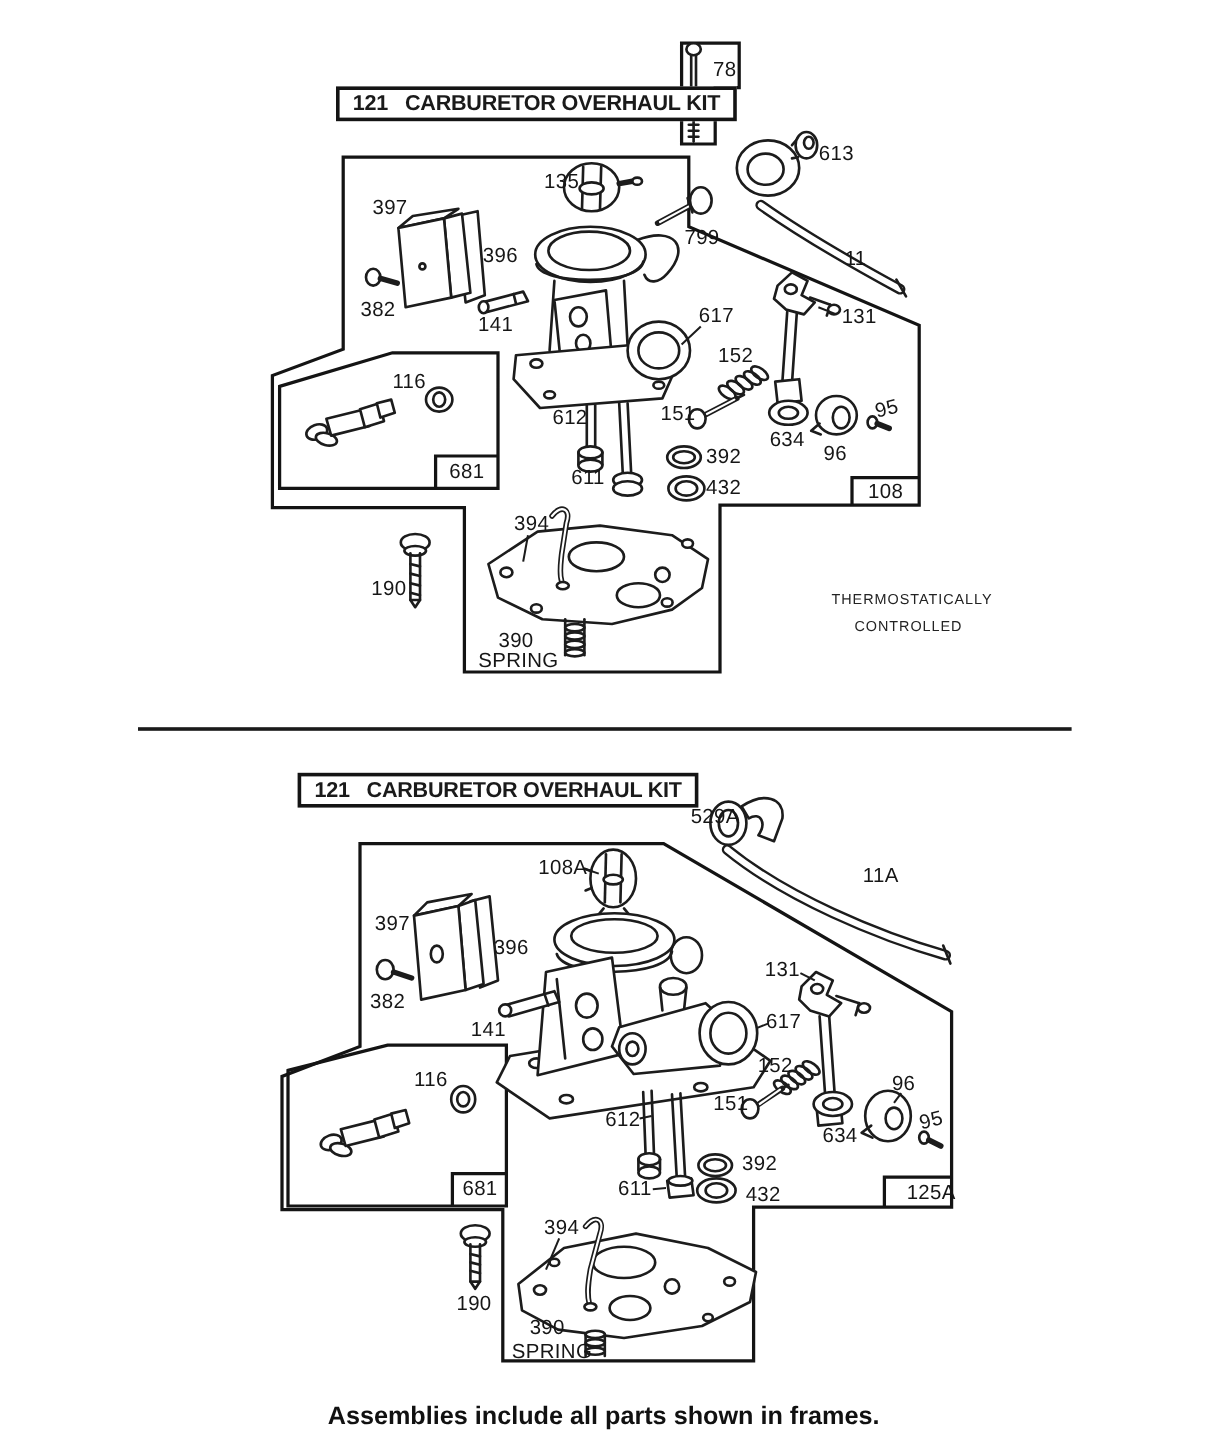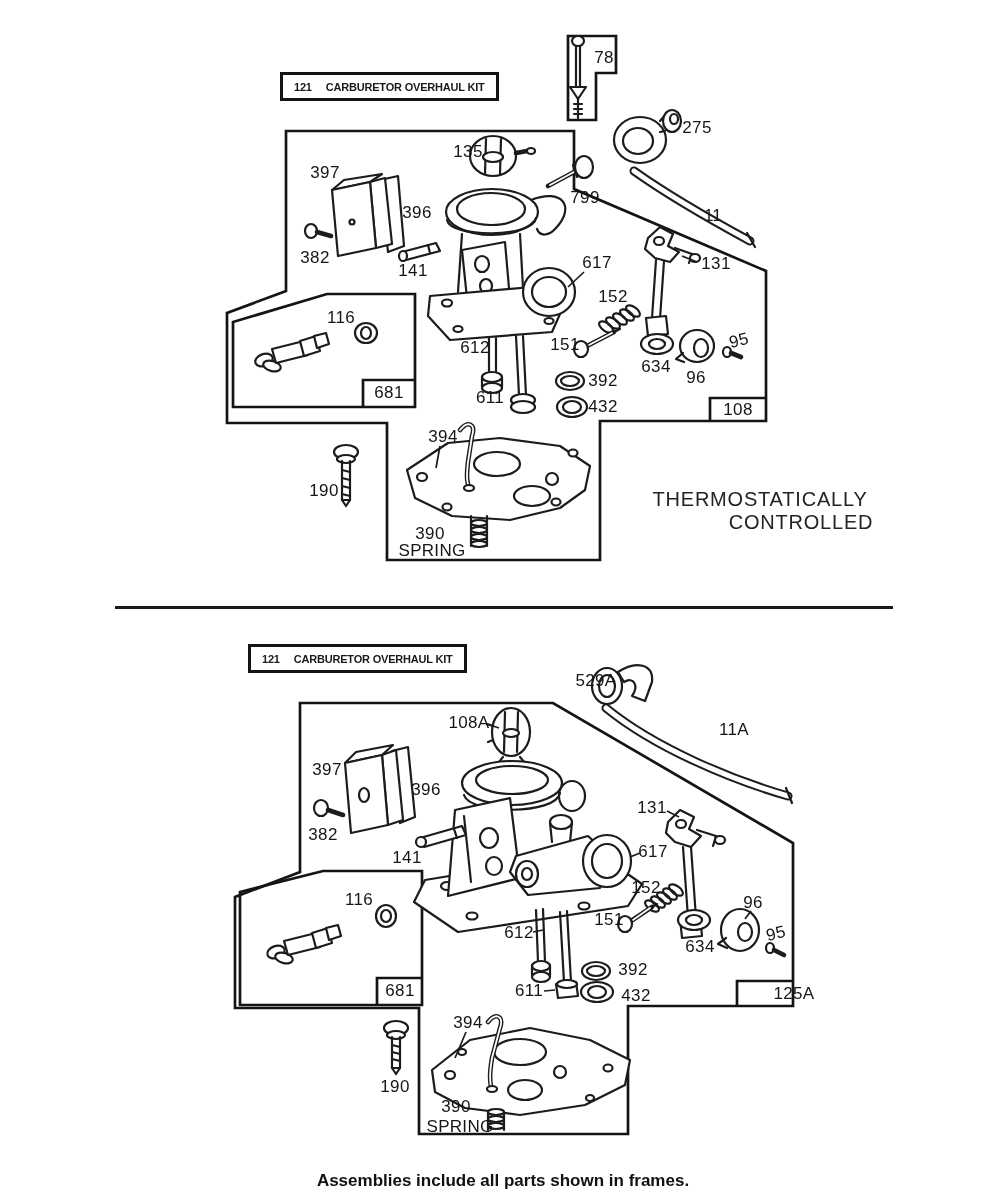--- a/index.html
+++ b/index.html
@@ -17,24 +17,24 @@
   svg .tw{fill:none;stroke:#ffffff;stroke-width:1.8;stroke-linecap:round;}
   svg .ld{fill:none;stroke:#1c1c1c;stroke-width:1.7;}
   .lbl{
     position:absolute;transform:translate(-50%,-50%);
     font-size:17px;letter-spacing:.3px;white-space:nowrap;color:#161616;
   }
   .lbl.rot{transform:translate(-50%,-50%) rotate(-14deg);}
   .titlebox{
     position:absolute;border:3px solid #141414;background:#fff;
     display:flex;align-items:center;gap:14px;padding:0 11px;
-    font-weight:bold;font-size:11px;letter-spacing:-0.2px;white-space:nowrap;
+    font-weight:bold;font-size:18px;letter-spacing:-0.2px;white-space:nowrap;
   }
-  .note{position:absolute;transform:translate(-50%,-50%);font-size:20px;letter-spacing:.8px;color:#232323;white-space:nowrap;}
-  .caption{position:absolute;transform:translate(-50%,-50%);font-weight:bold;font-size:17px;color:#111;white-space:nowrap;}
+  .note{position:absolute;transform:translate(-50%,-50%);font-size:12px;letter-spacing:.8px;color:#232323;white-space:nowrap;}
+  .caption{position:absolute;transform:translate(-50%,-50%);font-weight:bold;font-size:21px;color:#111;white-space:nowrap;}
 </style>
 </head>
 <body>
 
 <svg id="art" width="1006" height="1200" viewBox="0 0 1006 1200">
   <defs>
     <pattern id="speck" width="9" height="9" patternUnits="userSpaceOnUse">
       <circle cx="2" cy="2" r="0.9" fill="#2a2a2a"></circle>
       <circle cx="6.3" cy="5" r="0.8" fill="#2a2a2a"></circle>
       <circle cx="3.6" cy="7.4" r="0.7" fill="#2a2a2a"></circle>
@@ -429,21 +429,21 @@
 <div class="titlebox" style="left:280px;top:72px;height:23px;">
   <span>121</span>
   <span>CARBURETOR OVERHAUL KIT</span>
 </div>
 <div class="titlebox" style="left:248px;top:644px;height:23px;">
   <span>121</span>
   <span>CARBURETOR OVERHAUL KIT</span>
 </div>
 
 <div class="lbl" style="left:604px;top:58px">78</div>
-<div class="lbl" style="left:697px;top:128px">275</div>
+<div class="lbl" style="left:697px;top:128px">613</div>
 <div class="lbl" style="left:713px;top:216px">11</div>
 <div class="lbl" style="left:468px;top:152px">135</div>
 <div class="lbl" style="left:585px;top:198px">799</div>
 <div class="lbl" style="left:325px;top:173px">397</div>
 <div class="lbl" style="left:417px;top:213px">396</div>
 <div class="lbl" style="left:315px;top:258px">382</div>
 <div class="lbl" style="left:413px;top:271px">141</div>
 <div class="lbl" style="left:597px;top:263px">617</div>
 <div class="lbl" style="left:716px;top:264px">131</div>
 <div class="lbl" style="left:613px;top:297px">152</div>
@@ -457,21 +457,21 @@
 <div class="lbl" style="left:475px;top:348px">612</div>
 <div class="lbl" style="left:490px;top:398px">611</div>
 <div class="lbl" style="left:443px;top:437px">394</div>
 <div class="lbl" style="left:324px;top:491px">190</div>
 <div class="lbl" style="left:430px;top:534px">390</div>
 <div class="lbl" style="left:432px;top:551px">SPRING</div>
 <div class="lbl" style="left:389px;top:393px">681</div>
 <div class="lbl" style="left:738px;top:410px">108</div>
 
 <div class="note" style="left:760px;top:499px">THERMOSTATICALLY</div>
-<div class="note" style="left:801px;top:522px">CONTROLLED</div>
+<div class="note" style="left:757px;top:522px">CONTROLLED</div>
 
 <div class="lbl" style="left:596px;top:681px">529A</div>
 <div class="lbl" style="left:734px;top:730px">11A</div>
 <div class="lbl" style="left:469px;top:723px">108A</div>
 <div class="lbl" style="left:327px;top:770px">397</div>
 <div class="lbl" style="left:426px;top:790px">396</div>
 <div class="lbl" style="left:323px;top:835px">382</div>
 <div class="lbl" style="left:407px;top:858px">141</div>
 <div class="lbl" style="left:652px;top:808px">131</div>
 <div class="lbl" style="left:653px;top:852px">617</div>
@@ -483,15 +483,15 @@
 <div class="lbl" style="left:359px;top:900px">116</div>
 <div class="lbl" style="left:519px;top:933px">612</div>
 <div class="lbl" style="left:529px;top:991px">611</div>
 <div class="lbl" style="left:633px;top:970px">392</div>
 <div class="lbl" style="left:636px;top:996px">432</div>
 <div class="lbl" style="left:468px;top:1023px">394</div>
 <div class="lbl" style="left:395px;top:1087px">190</div>
 <div class="lbl" style="left:456px;top:1107px">390</div>
 <div class="lbl" style="left:460px;top:1127px">SPRING</div>
 <div class="lbl" style="left:400px;top:991px">681</div>
-<div class="lbl" style="left:794px;top:994px">125A</div>
+<div class="lbl" style="left:776px;top:994px">125A</div>
 
 <div class="caption" style="left:503px;top:1181px">Assemblies include all parts shown in frames.</div>
 
 </body></html>

